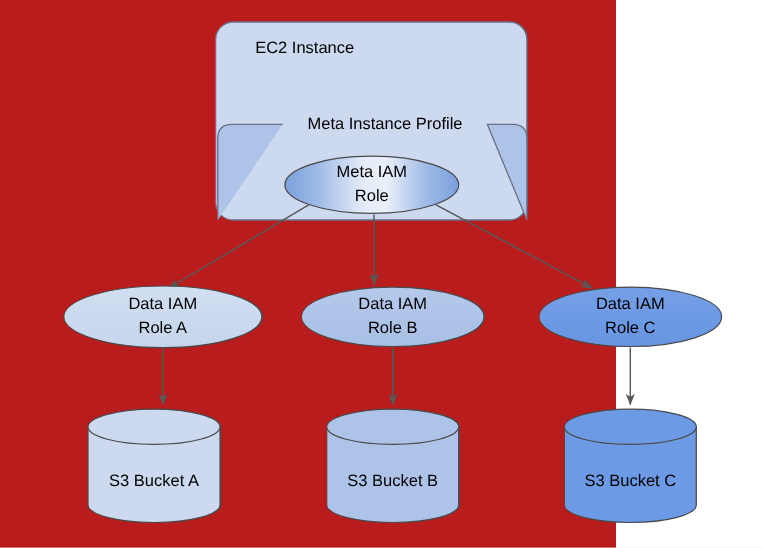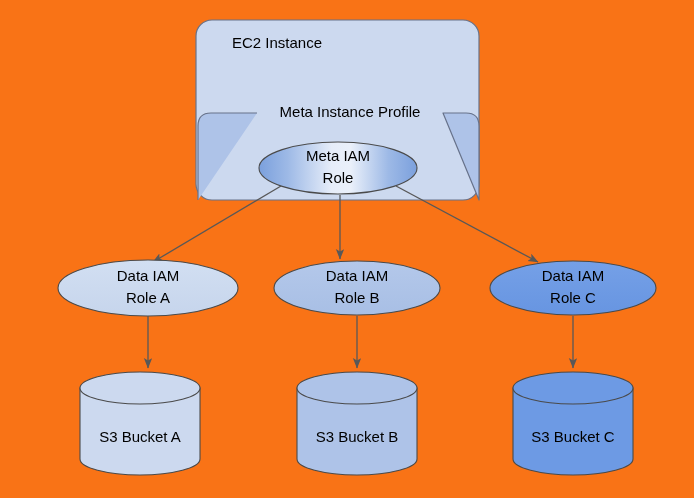--- a/index.html
+++ b/index.html
@@ -8,23 +8,23 @@
     background: #ffffff;
   }
   body {
     width: 694px;
     height: 498px;
     overflow: hidden;
     font-family: "Liberation Sans", sans-serif;
   }
   #diagram-root {
     position: relative;
-    width: 694px;
+    width: 560px;
     height: 498px;
-    background: #f97316;
+    background: #b91c1c;
   }
   svg#diagram-svg {
     position: absolute;
     left: 0;
     top: 0;
     width: 694px;
     height: 498px;
   }
   .node-label {
     font-family: "Liberation Sans", sans-serif;

